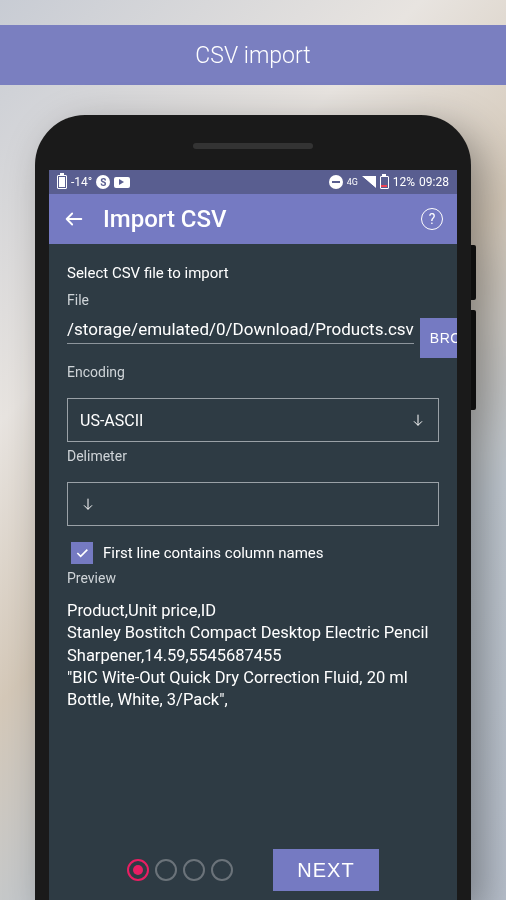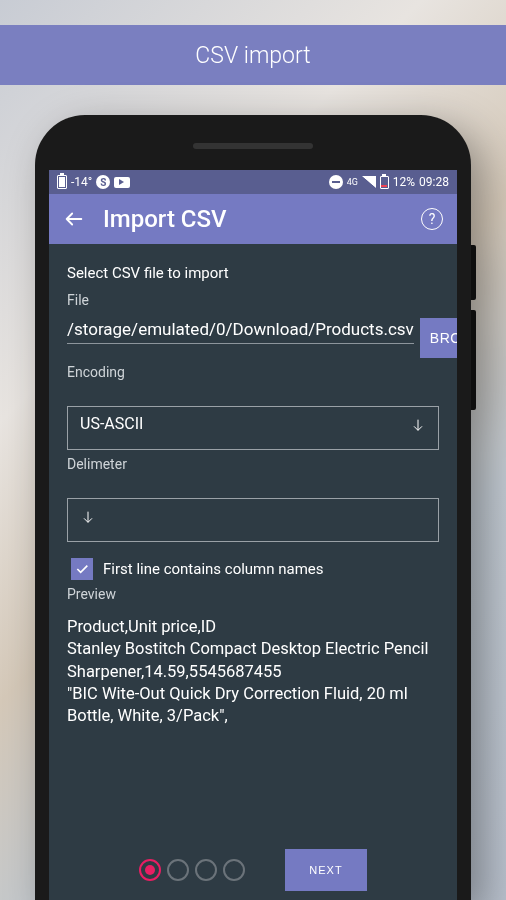--- a/index.html
+++ b/index.html
@@ -130,25 +130,25 @@
     height: 40px;
     font-size: 14px;
     font-weight: 500;
     letter-spacing: 0.5px;
     cursor: pointer;
   }
   .select {
     border: 1.5px solid #9aa1a7;
     height: 44px;
     display: flex;
-    align-items: flex-end;
+    align-items: center;
     padding: 16px 12px;
     font-size: 16px;
     cursor: pointer;
-    margin-top: 16px;
+    margin-top: 8px;
   }
   .select-val { flex: 1; }
   .down-arrow { width: 16px; height: 16px; }
   .down-arrow svg { width:100%; height:100%; stroke:#fff; stroke-width:1.5; fill:none; }
   .chk-row { display: flex; align-items: center; gap: 10px; margin-top: 10px; padding-left: 4px; }
   .checkbox {
     width: 22px; height: 22px;
     background: #757ac2;
     display: flex; align-items: center; justify-content: center;
     cursor: pointer;
@@ -183,21 +183,21 @@
     top:4px; left:4px; right:4px; bottom:4px;
     background:#e91e63;
     border-radius:50%;
   }
   .next-btn {
     background: #757ac2;
     color: #fff;
     border: none;
     padding: 0 24px;
     height: 42px;
-    font-size: 11px;
+    font-size: 20px;
     font-weight: 500;
     letter-spacing: 1px;
     cursor: pointer;
     margin-left: 24px;
   }
 </style>
 </head>
 <body>
 
 <div class="banner">

